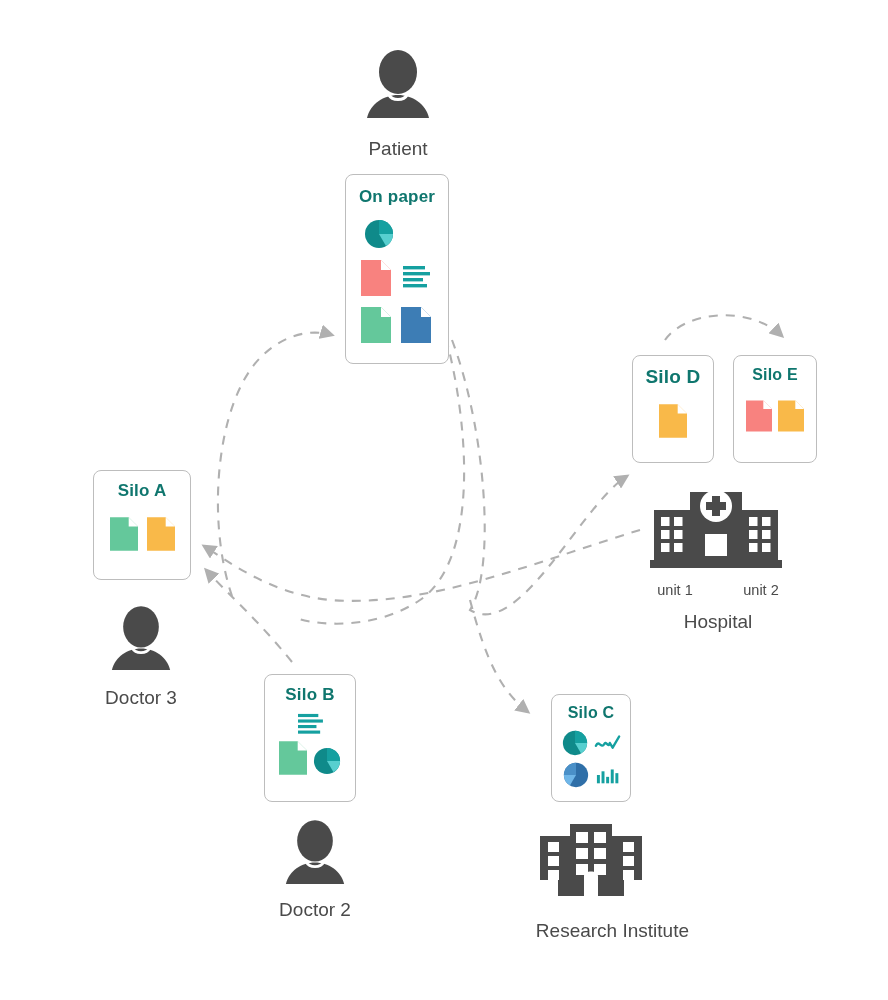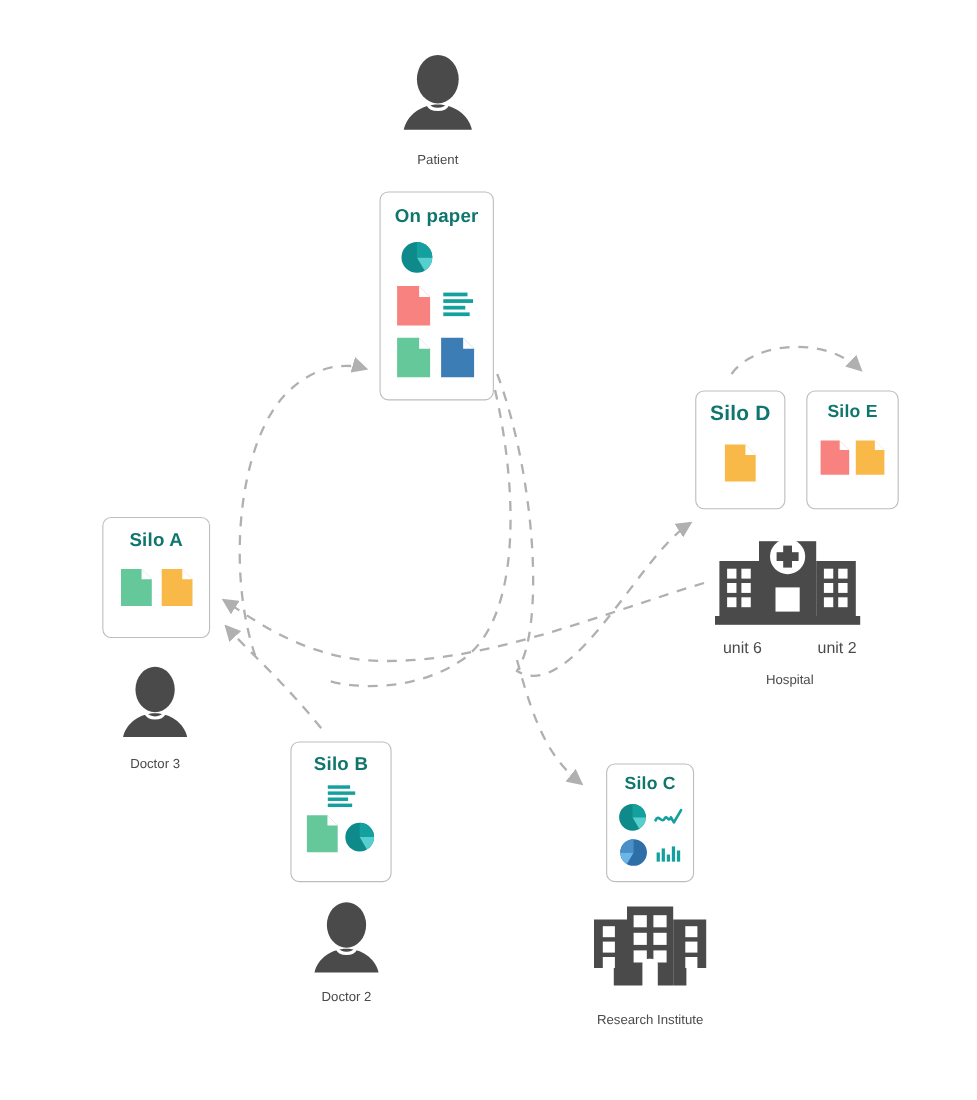--- a/index.html
+++ b/index.html
@@ -43,21 +43,21 @@
     display: flex;
     flex-wrap: wrap;
     justify-content: center;
     align-items: center;
   }
   
   .label {
     position: absolute;
     text-align: center;
     color: #4a4a4a;
-    font-size: 12px;
+    font-size: 19px;
     white-space: nowrap;
     z-index: 6;
   }
   .label.sm { font-size: 14.5px; }
   
   .ic { display: block; }
   svg { overflow: visible; }
 </style>
 </head>
 <body>
@@ -227,21 +227,21 @@
     <rect x="62" y="30" width="12" height="11" fill="#ffffff"></rect>
     <rect x="44" y="46" width="12" height="11" fill="#ffffff"></rect>
     <rect x="62" y="46" width="12" height="11" fill="#ffffff"></rect>
 
     <path d="M 80 18 L 110 18 L 110 62 L 92 62 L 92 78 L 80 78 Z" fill="#4a4a4a"></path>
     <rect x="91" y="24" width="11" height="10" fill="#ffffff"></rect>
     <rect x="91" y="38" width="11" height="10" fill="#ffffff"></rect>
     <rect x="91" y="52" width="11" height="10" fill="#ffffff"></rect>
   </svg>
 </div>
-<div class="label" style="left:481px; top:920px; width:220px;">Research Institute</div>
+<div class="label" style="left:469px; top:920px; width:220px;text-align:right;">Research Institute</div>
 
 <div class="card" style="left:632px; top:355px; width:82px; height:108px;">
   <div class="card-title" style="margin-top:10px; font-size:19px;">Silo D</div>
   <div class="card-body" style="margin-top:16px;">
     <svg class="ic" width="28" height="34" viewBox="0 0 30 36">
       <path d="M 0 0 L 20 0 L 30 10 L 30 36 L 0 36 Z" fill="#f9b949"></path>
       <path d="M 20 0 L 20 10 L 30 10 Z" fill="#ffffff"></path>
     </svg>
   </div>
 </div>
@@ -283,15 +283,15 @@
 
     <circle cx="66" cy="22" r="16" fill="#ffffff"></circle>
     <rect x="62" y="12" width="8" height="20" fill="#4a4a4a"></rect>
     <rect x="56" y="18" width="20" height="8" fill="#4a4a4a"></rect>
 
     <rect x="55" y="50" width="22" height="22" fill="#ffffff"></rect>
 
     <rect x="0" y="76" width="132" height="8" fill="#4a4a4a"></rect>
   </svg>
 </div>
-<div class="label sm" style="left:640px; top:582px; width:70px;">unit 6</div>
+<div class="label sm" style="left:640px; top:582px; width:70px;">unit 1</div>
 <div class="label sm" style="left:726px; top:582px; width:70px;">unit 2</div>
 <div class="label" style="left:656px; top:611px; width:124px;">Hospital</div>
 
 </body></html>

